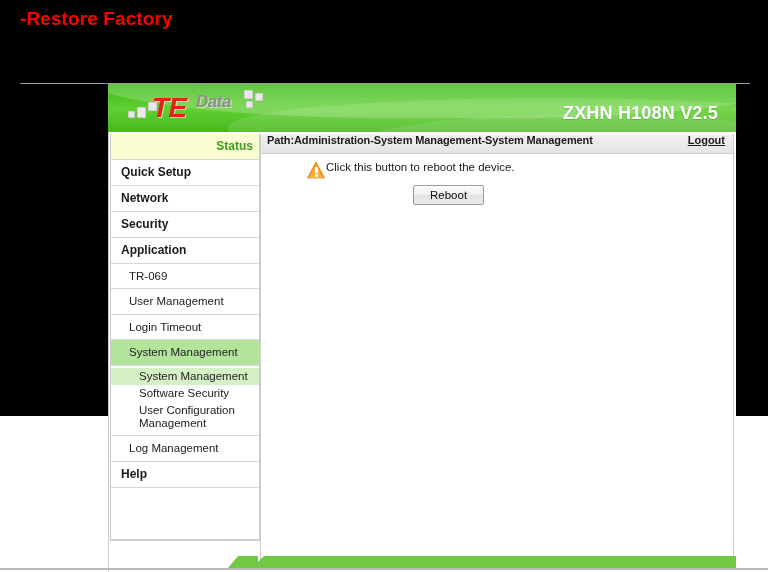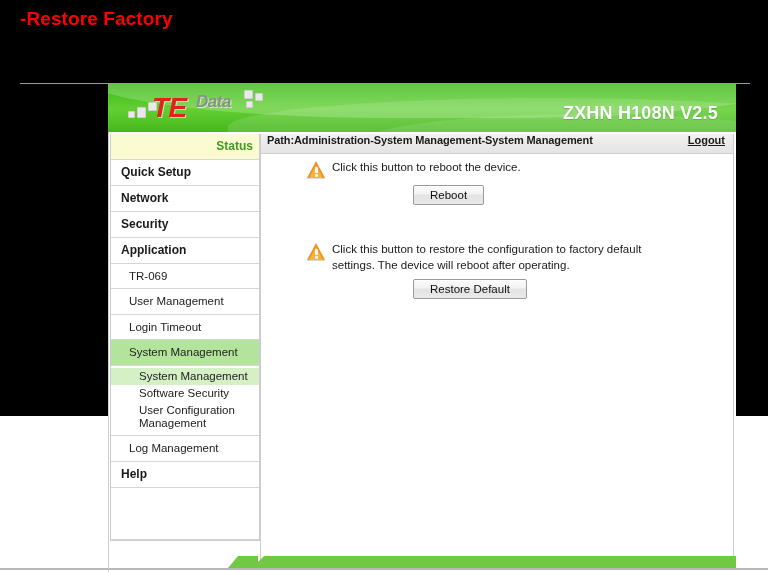--- a/index.html
+++ b/index.html
@@ -223,21 +223,21 @@
   }
 
   .section { position: absolute; }
   .sec1 { left: 0; top: 26px; width: 474px; }
   .sec2 { left: 0; top: 108px; width: 474px; }
 
   .msg-row {
     display: flex;
     align-items: flex-start;
     padding-left: 46px;
-    gap: 6px;
+    gap: 0;
   }
   .warn-icon {
     position: relative;
     width: 19px; height: 18px;
     flex: 0 0 19px;
     margin-top: 1px;
   }
   .warn-icon .tri {
     position: absolute;
     left: 0; top: 0;
@@ -408,34 +408,20 @@
               <div class="bang"></div>
               <div class="dot"></div>
             </div>
             <div class="msg-text">Click this button to reboot the device.</div>
           </div>
           <div class="btn-row">
             <button class="win-btn">Reboot</button>
           </div>
         </div>
 
-        <div class="section sec2">
-          <div class="msg-row">
-            <div class="warn-icon">
-              <div class="tri"></div>
-              <div class="tri-in"></div>
-              <div class="bang"></div>
-              <div class="dot"></div>
-            </div>
-            <div class="msg-text">Click this button to restore the configuration to factory default settings. The device will reboot after operating.</div>
-          </div>
-          <div class="btn-row">
-            <button class="win-btn">Restore Default</button>
-          </div>
-        </div>
 
       </div>
     </div>
   </div>
 
   <div class="shot-left-edge"></div>
   <div class="footer-tab"></div>
   <div class="footer-bar"></div>
   <div class="bottom-rule"></div>
 

